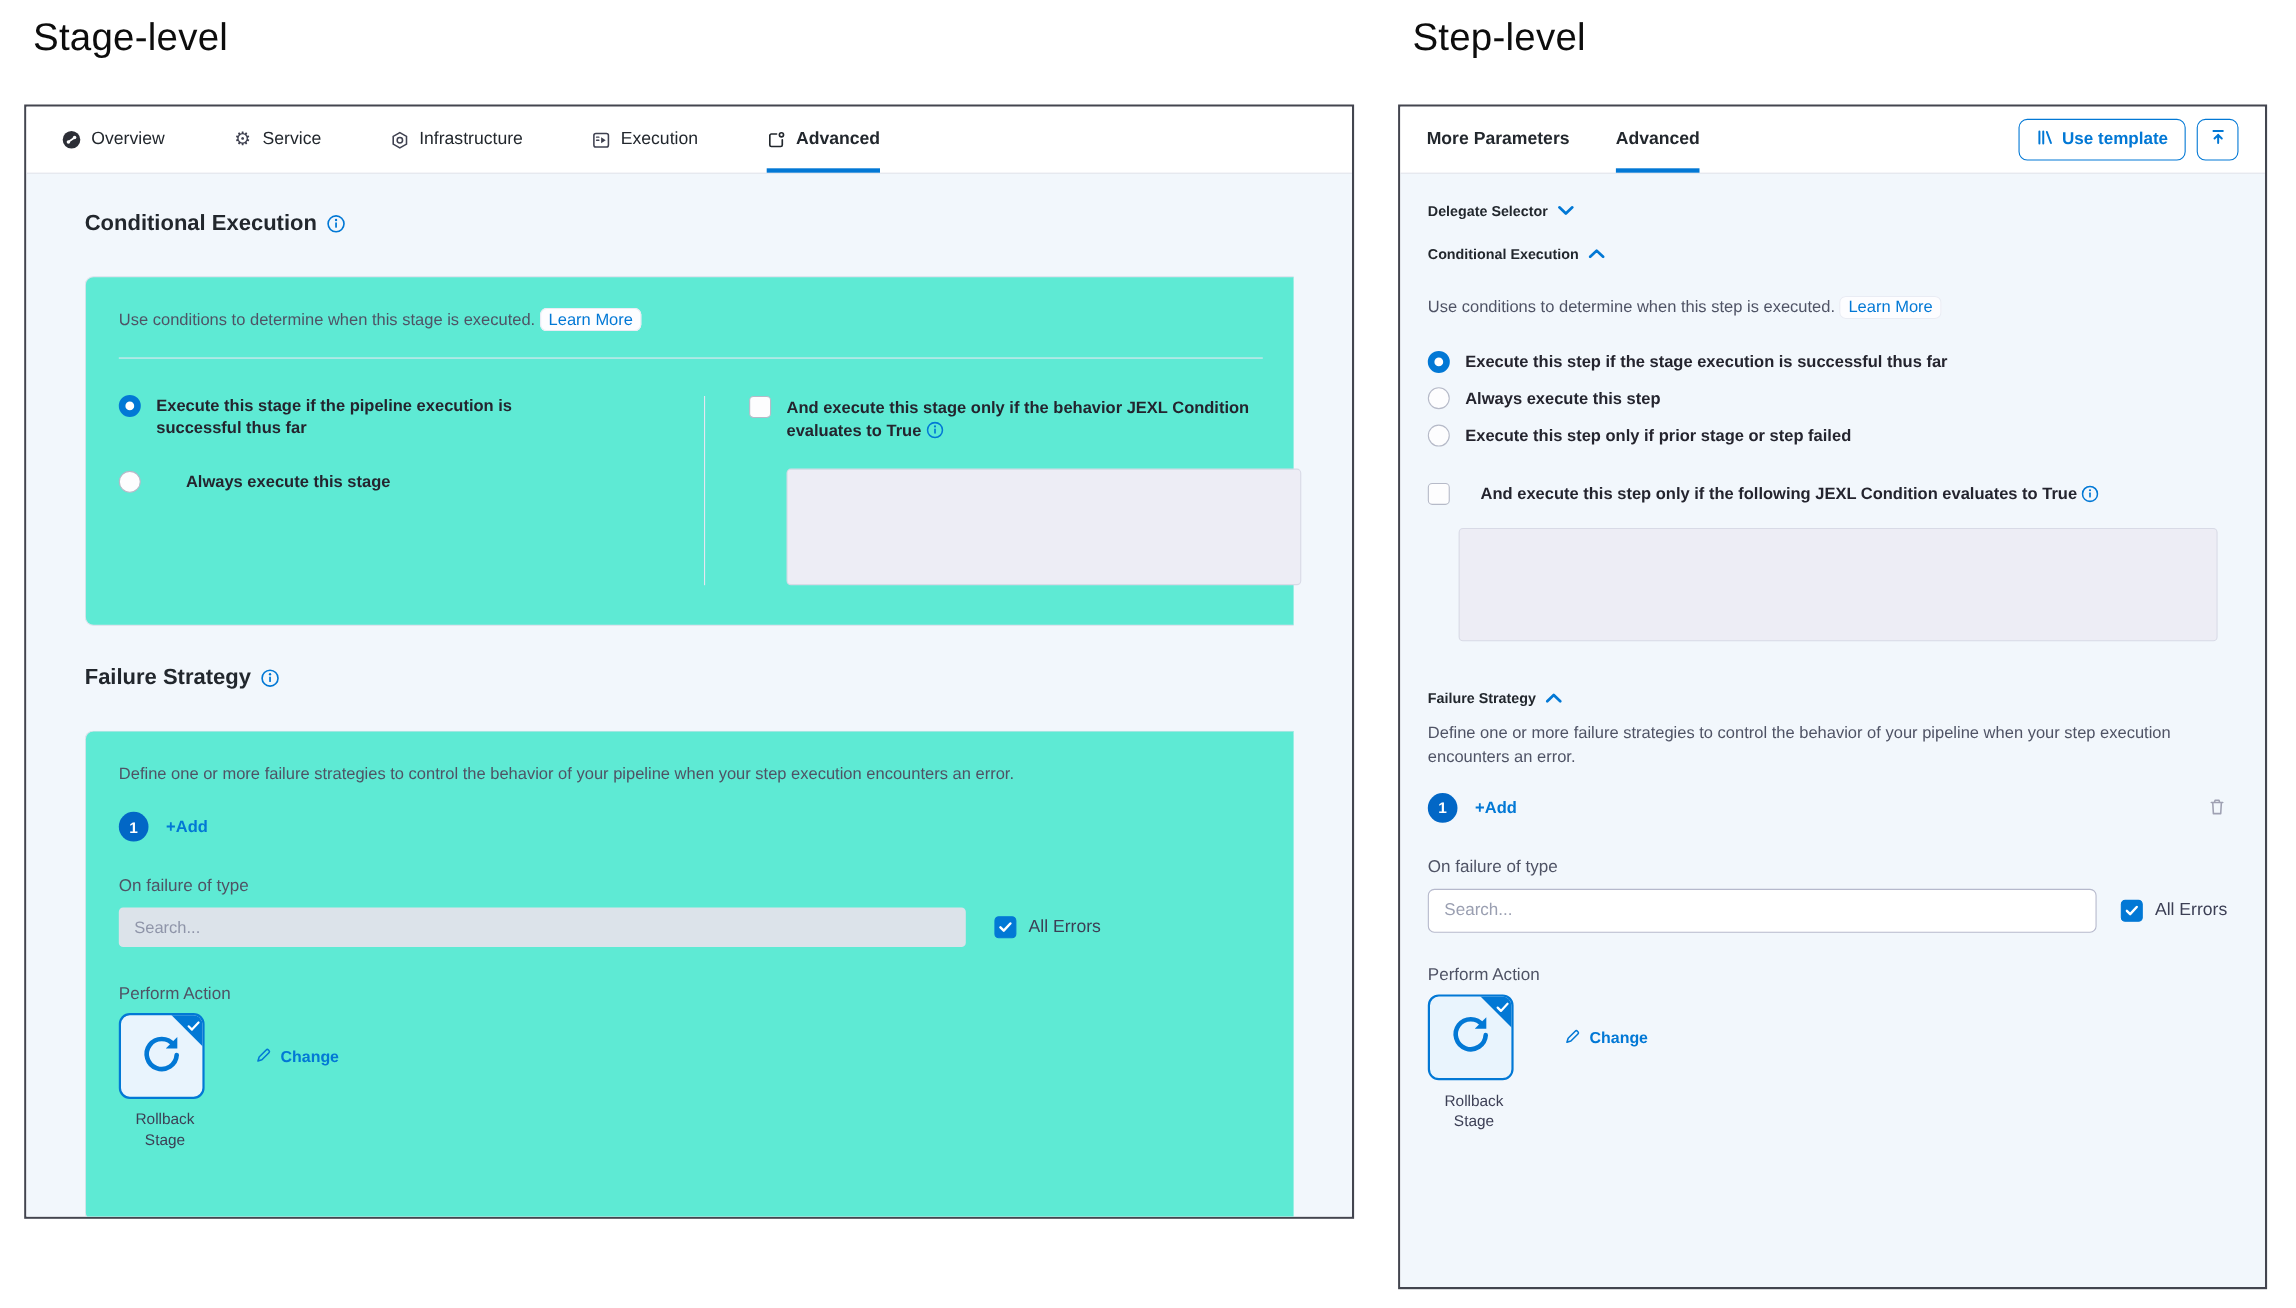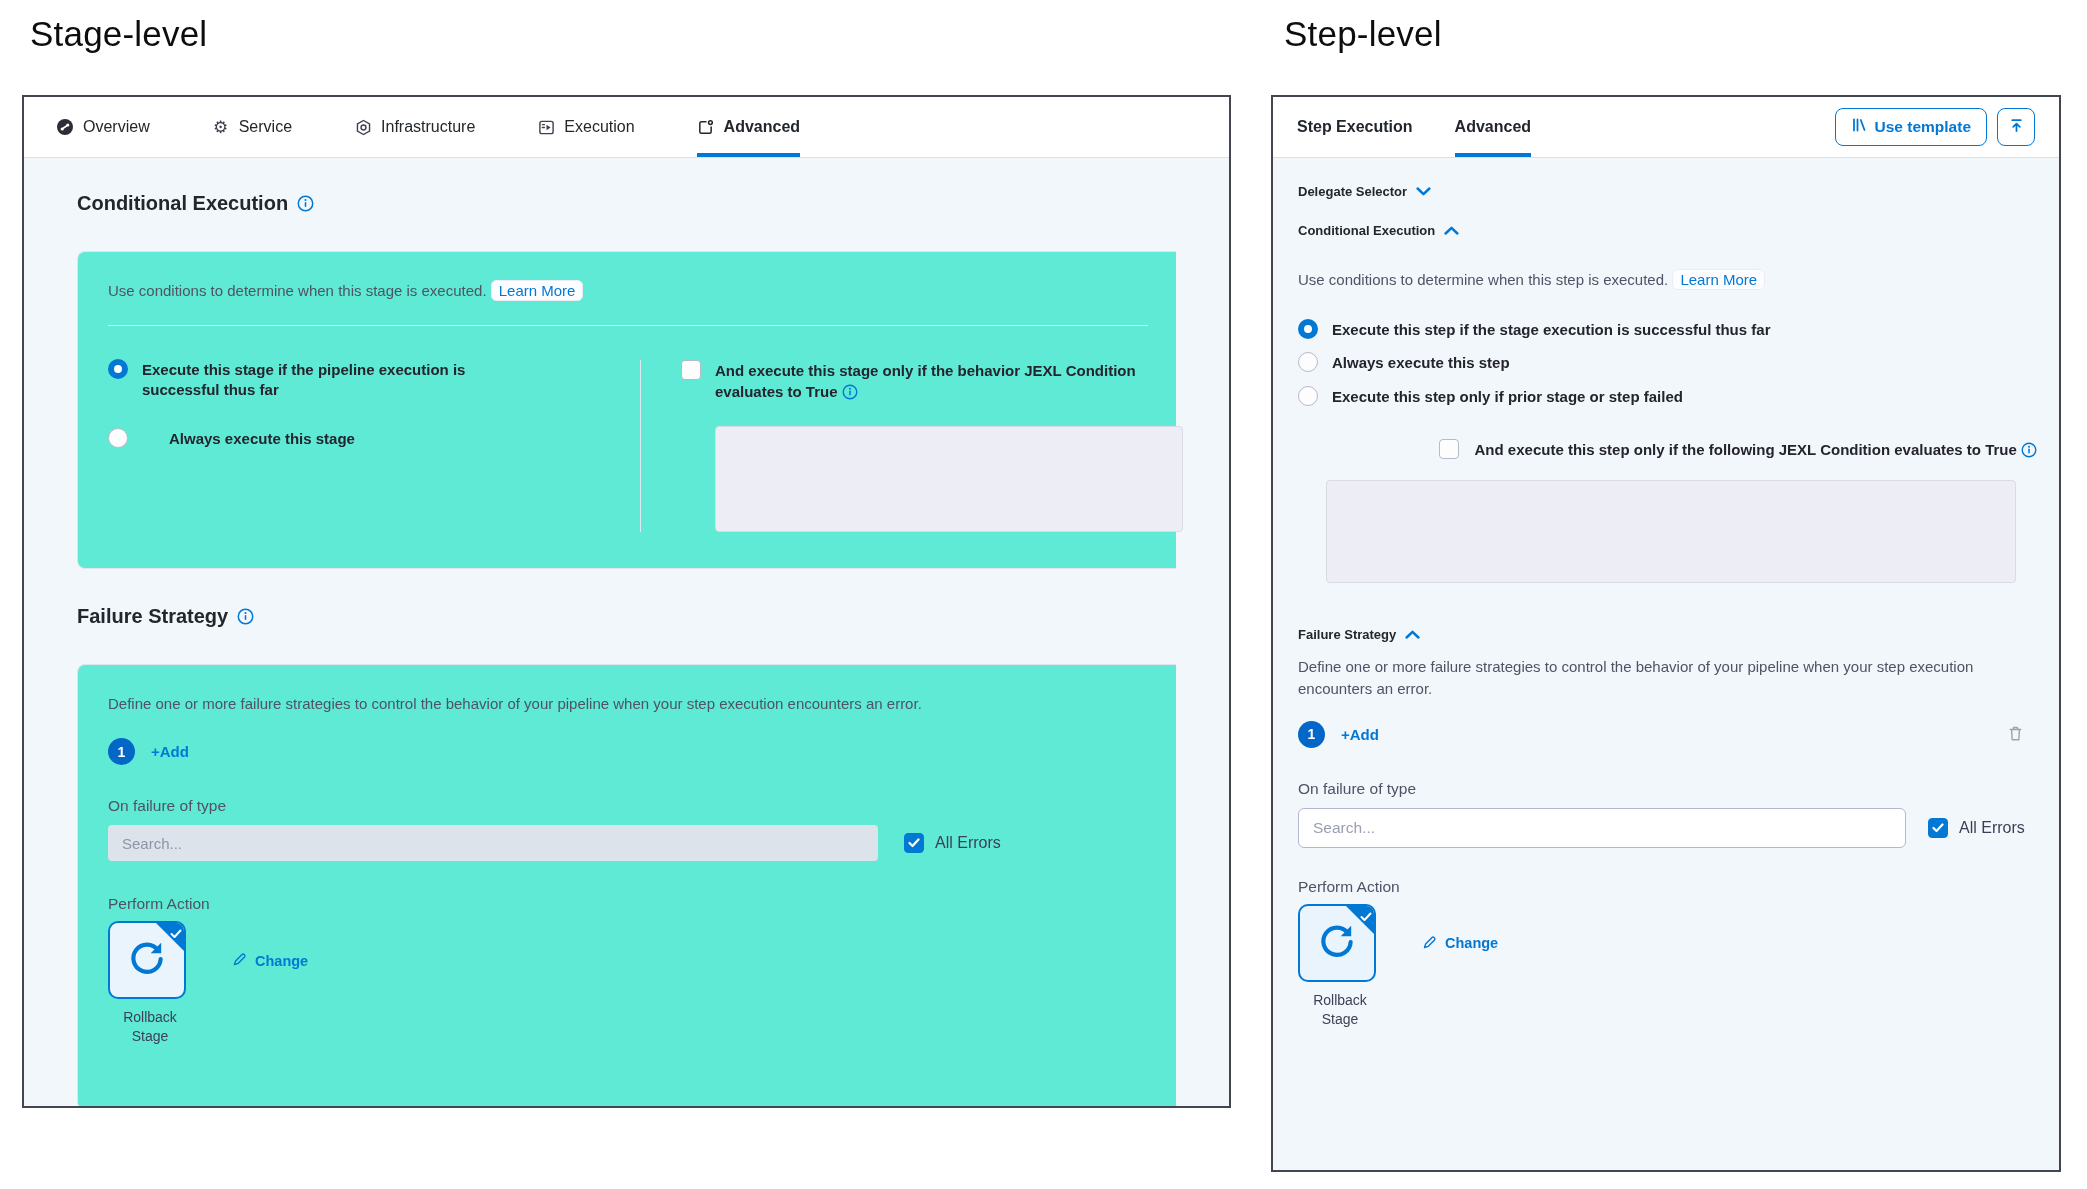--- a/index.html
+++ b/index.html
@@ -94,21 +94,21 @@
   .change-link { display:flex; align-items:center; gap:7px; color:#0278d5; font-size:14.5px; font-weight:700; cursor:pointer; margin:30px 0 0 40px; }
 
   .badge-row { display:flex; align-items:center; gap:16px; }
   .badge-row-step { justify-content:space-between; padding-right:12px; }
   .badge-left { display:flex; align-items:center; gap:16px; }
   .trash-btn { width:20px; height:20px; cursor:pointer; display:inline-flex; }
   .step-collapsible { margin-top:0; cursor:pointer; }
   .step-cond-head { margin-top:24px; }
   .step-desc { margin-top:33px; }
   .step-radios { margin-top:32px; display:flex; flex-direction:column; gap:13px; }
-  .step-jexl-row { margin-top:32px; display:flex; gap:16px; align-items:flex-start;justify-content:flex-end; }
+  .step-jexl-row { margin-top:32px; display:flex; gap:28px; align-items:flex-start; }
   .step-fail-head { margin-top:44px; }
   .step-fail-desc { margin-top:14px; width:736px; line-height:1.5; }
   .step-badge-row { margin-top:20px; }
   .step-onfail { margin-top:32px; }
   .input-row { margin-top:10px; display:flex; align-items:center; }
   .gap-stage { gap:26px; } .gap-step { gap:22px; }
   .cbx-gap { display:flex; align-items:center; gap:11px; }
   .perform-label-stage { margin-top:34px; }
   .perform-label-step { margin-top:30px; }
   .action-area { margin-top:8px; }
@@ -289,21 +289,21 @@
         </div>
       </div>
     </div>
   </div>
 
   <div class="section-title title-step">Step-level</div>
 
   <div class="panel panel-step">
     <div class="tabbar tabbar-step">
       <div class="tab" style="font-weight:600; height:100%;">
-        <span>Step Execution</span>
+        <span>More Parameters</span>
       </div>
       <div class="tab active">
         <span>Advanced</span>
       </div>
 
       <div class="tabbar-actions">
         <button class="btn-outline">
           <span>
             <svg viewBox="0 0 16 16" width="16" height="16">
                 <path d="M3 2.5v11M6.5 2.5v11M9.8 3l3.7 10" stroke="#0278d5" stroke-width="1.8" fill="none" stroke-linecap="round"></path>

